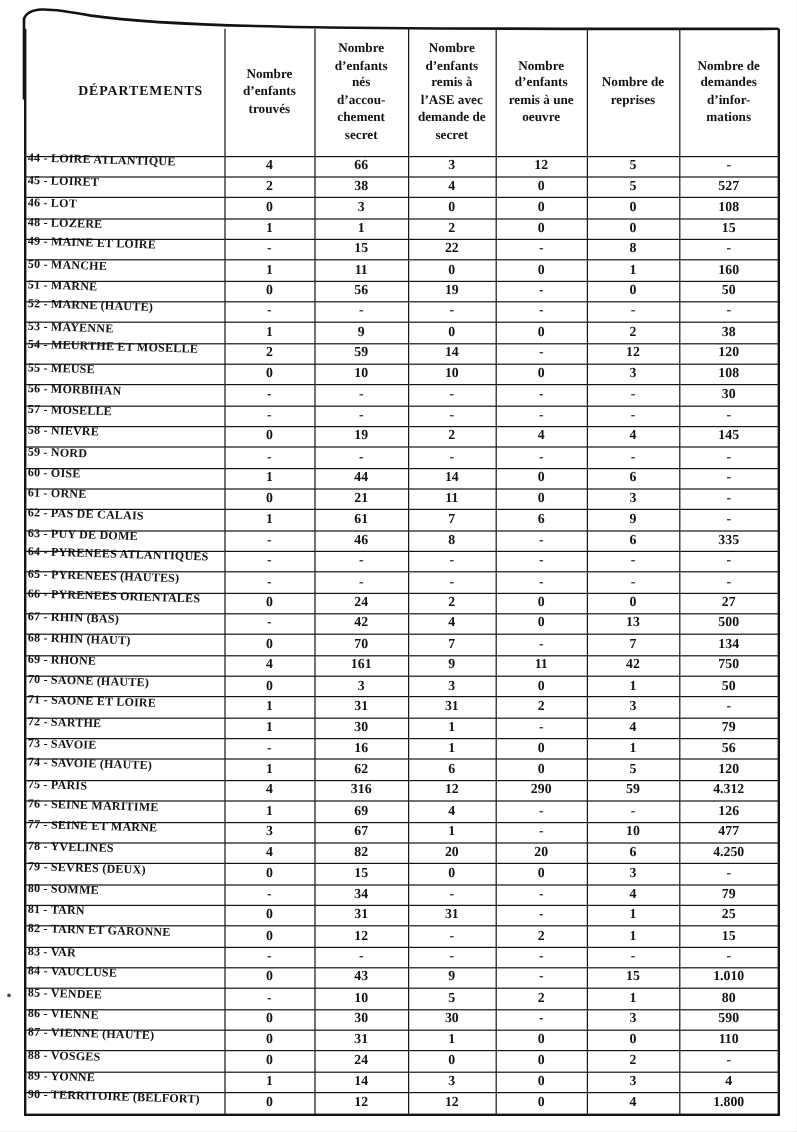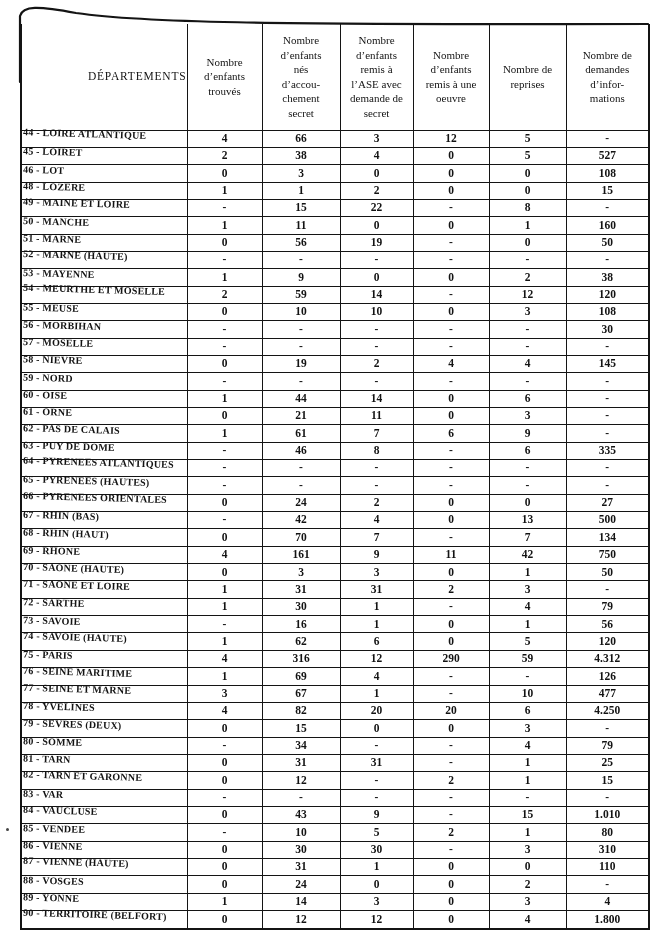--- a/index.html
+++ b/index.html
@@ -24,32 +24,32 @@
     table-layout: fixed;
     border: 2px solid #141414;
     border-top: none;
   }
   .stats th, .stats td {
     border: 1.5px solid #141414;
     padding: 0;
   }
   .stats thead th {
     border-top: none;
-    font-weight: normal;
+    font-weight: bold;
     font-size: 11px;
     line-height: 1.32;
     white-space: pre-line;
     text-align: center;
     vertical-align: middle;
   }
   .stats thead tr { height: 106px; }
   .stats th.dept-h {
     font-size: 11.5px;
     letter-spacing: 0.8px;
-    text-align: right;
+    text-align: center;
     padding-left: 26px;
     white-space: nowrap;
   }
   .stats tbody td {
     font-size: 11.5px;
     text-align: center;
     vertical-align: middle;
     line-height: 1;
   }
   .stats td.dept {
@@ -493,21 +493,21 @@
           <td>1</td>
           <td>80</td>
         </tr>
         <tr>
           <td class="dept"><span class="lbl">86 - VIENNE</span></td>
           <td>0</td>
           <td>30</td>
           <td>30</td>
           <td>-</td>
           <td>3</td>
-          <td>310</td>
+          <td>590</td>
         </tr>
         <tr>
           <td class="dept"><span class="lbl">87 - VIENNE (HAUTE)</span></td>
           <td>0</td>
           <td>31</td>
           <td>1</td>
           <td>0</td>
           <td>0</td>
           <td>110</td>
         </tr>

